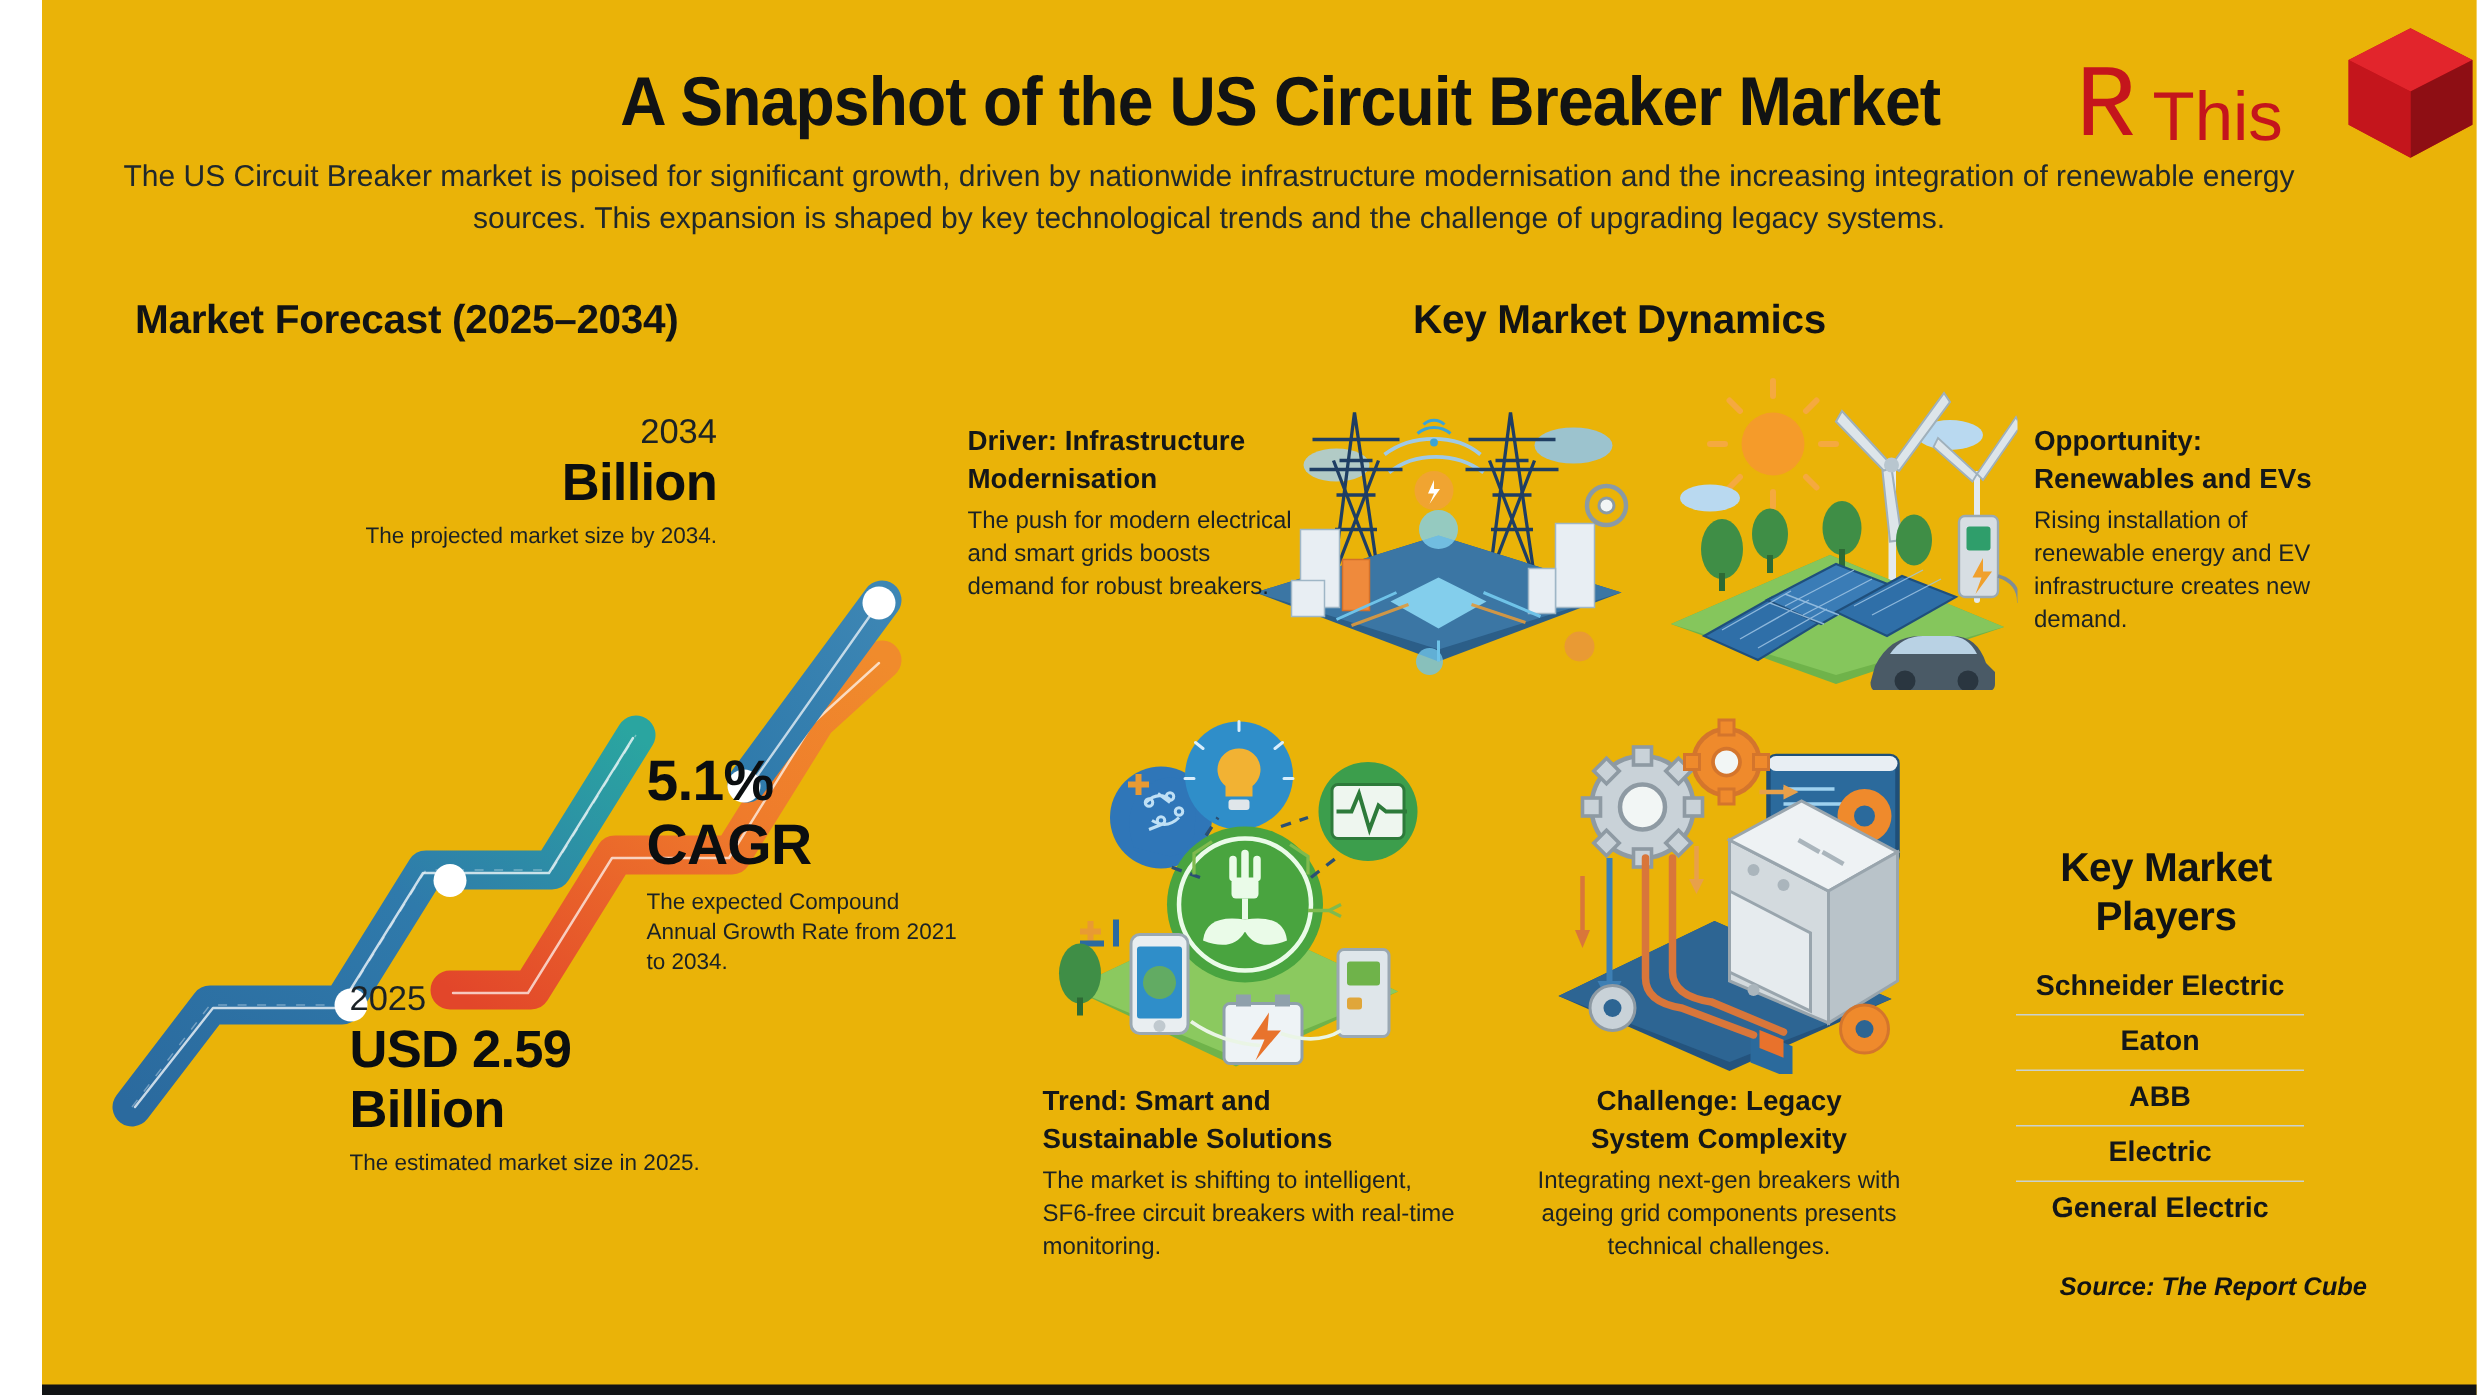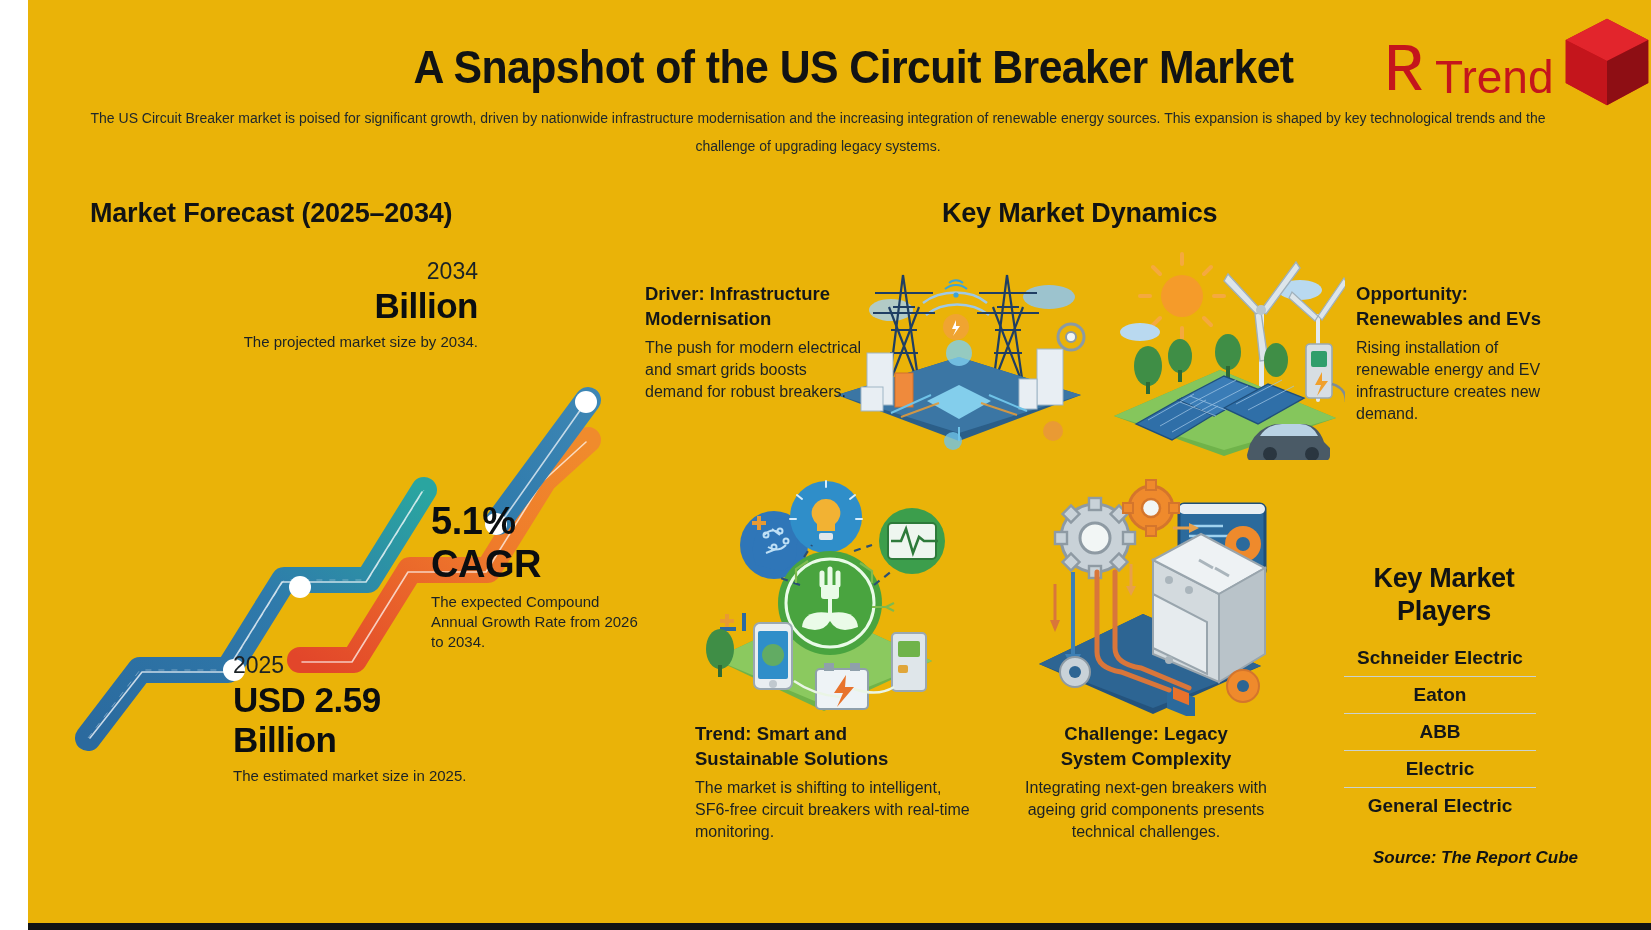--- a/index.html
+++ b/index.html
@@ -25,23 +25,23 @@
   
   .title {
     position: absolute; top: 40px; left: 0; width: 1651px;
     text-align: center;
     font-size: 46px; font-weight: 700; letter-spacing: -0.6px;
     color: #111314;
     font-family: "Liberation Sans Narrow", "Liberation Sans", sans-serif;
     transform: scaleX(0.93); transform-origin: center;
   }
   .subtitle {
-    position: absolute; top: 104px; left: 55px; width: 1470px;
+    position: absolute; top: 104px; left: 43px; width: 1470px;
     text-align: center;
-    font-size: 14px; line-height: 28px; color: #20282c;
+    font-size: 20px; line-height: 28px; color: #20282c;
     font-family: "Liberation Sans Narrow", "Liberation Sans", sans-serif;
   }
 
   
   .logo { position: absolute; top: 14px; left: 1355px; width: 285px; height: 92px; }
   .logo-r {
     position: absolute; left: 0px; top: 18px;
     font-size: 62px; font-weight: 400; color: #c4151c;
     font-family: "DejaVu Sans", sans-serif;
     transform: scaleX(-1); transform-origin: center;
@@ -73,21 +73,21 @@
   }
   .stat .big {
     font-size: 35px; font-weight: 700; color: #0b0e10; line-height: 40px;
     letter-spacing: -0.5px;
     font-family: "Liberation Sans", sans-serif;
   }
   .stat .desc {
     font-size: 15px; color: #1b2226; line-height: 20px; margin-top: 6px;
     font-family: "Liberation Sans Narrow", "Liberation Sans", sans-serif;
   }
-  #stat-2034 { left: 150px; top: 256px; width: 300px; text-align: right; }
+  #stat-2034 { left: 150px; top: 272px; width: 300px; text-align: right; }
   #stat-2034 .desc { text-align: right; }
   #stat-2025 { left: 205px; top: 650px; width: 280px; text-align: left; }
   #stat-cagr { left: 403px; top: 500px; width: 210px; text-align: left; }
   #stat-cagr .big { font-size: 38px; line-height: 43px; }
 
   
   .dyn { position: absolute; }
   .dyn h3 {
     font-size: 18.5px; font-weight: 700; color: #141719; line-height: 25px;
     font-family: "Liberation Sans Narrow", "Liberation Sans", sans-serif;
@@ -136,21 +136,21 @@
 </head>
 <body>
 
 <div id="page">
 
   <div class="title">A Snapshot of the US Circuit Breaker Market</div>
   <div class="subtitle">The US Circuit Breaker market is poised for significant growth, driven by nationwide infrastructure modernisation and the increasing integration of renewable energy sources. This expansion is shaped by key technological trends and the challenge of upgrading legacy systems.</div>
 
   <div class="logo">
     <span class="logo-r">Я</span>
-    <span class="logo-cube-text">Trend</span>
+    <span class="logo-cube-text">This</span>
     <svg class="logo-box" viewBox="0 0 100 100">
       <polygon points="50,5 93,27 93,72 50,95 7,72 7,27" fill="#c4151c"></polygon>
       <polygon points="50,5 93,27 50,49 7,27" fill="#e2252c"></polygon>
       <polygon points="93,27 93,72 50,95 50,49" fill="#8e0e14"></polygon>
       <polygon points="7,27 50,49 50,95 7,72" fill="#c4151c"></polygon>
     </svg>
   </div>
 
   <div class="sec-head" id="forecast-head">Market Forecast (2025–2034)</div>
 
@@ -192,21 +192,21 @@
 
   <div class="stat" id="stat-2034">
     <div class="year">2034</div>
     <div class="big">Billion</div>
     <div class="desc">The projected market size by 2034.</div>
   </div>
 
   <div class="stat" id="stat-cagr">
     <div class="big">5.1%</div>
     <div class="big">CAGR</div>
-    <div class="desc">The expected Compound Annual Growth Rate from 2026 to 2034.</div>
+    <div class="desc">The expected Compound Annual Growth Rate from 2021 to 2034.</div>
   </div>
 
   <div class="stat" id="stat-2025">
     <div class="year">2025</div>
     <div class="big">USD 2.59</div>
     <div class="big">Billion</div>
     <div class="desc">The estimated market size in 2025.</div>
   </div>
 
   <div class="sec-head" id="dynamics-head">Key Market Dynamics</div>

